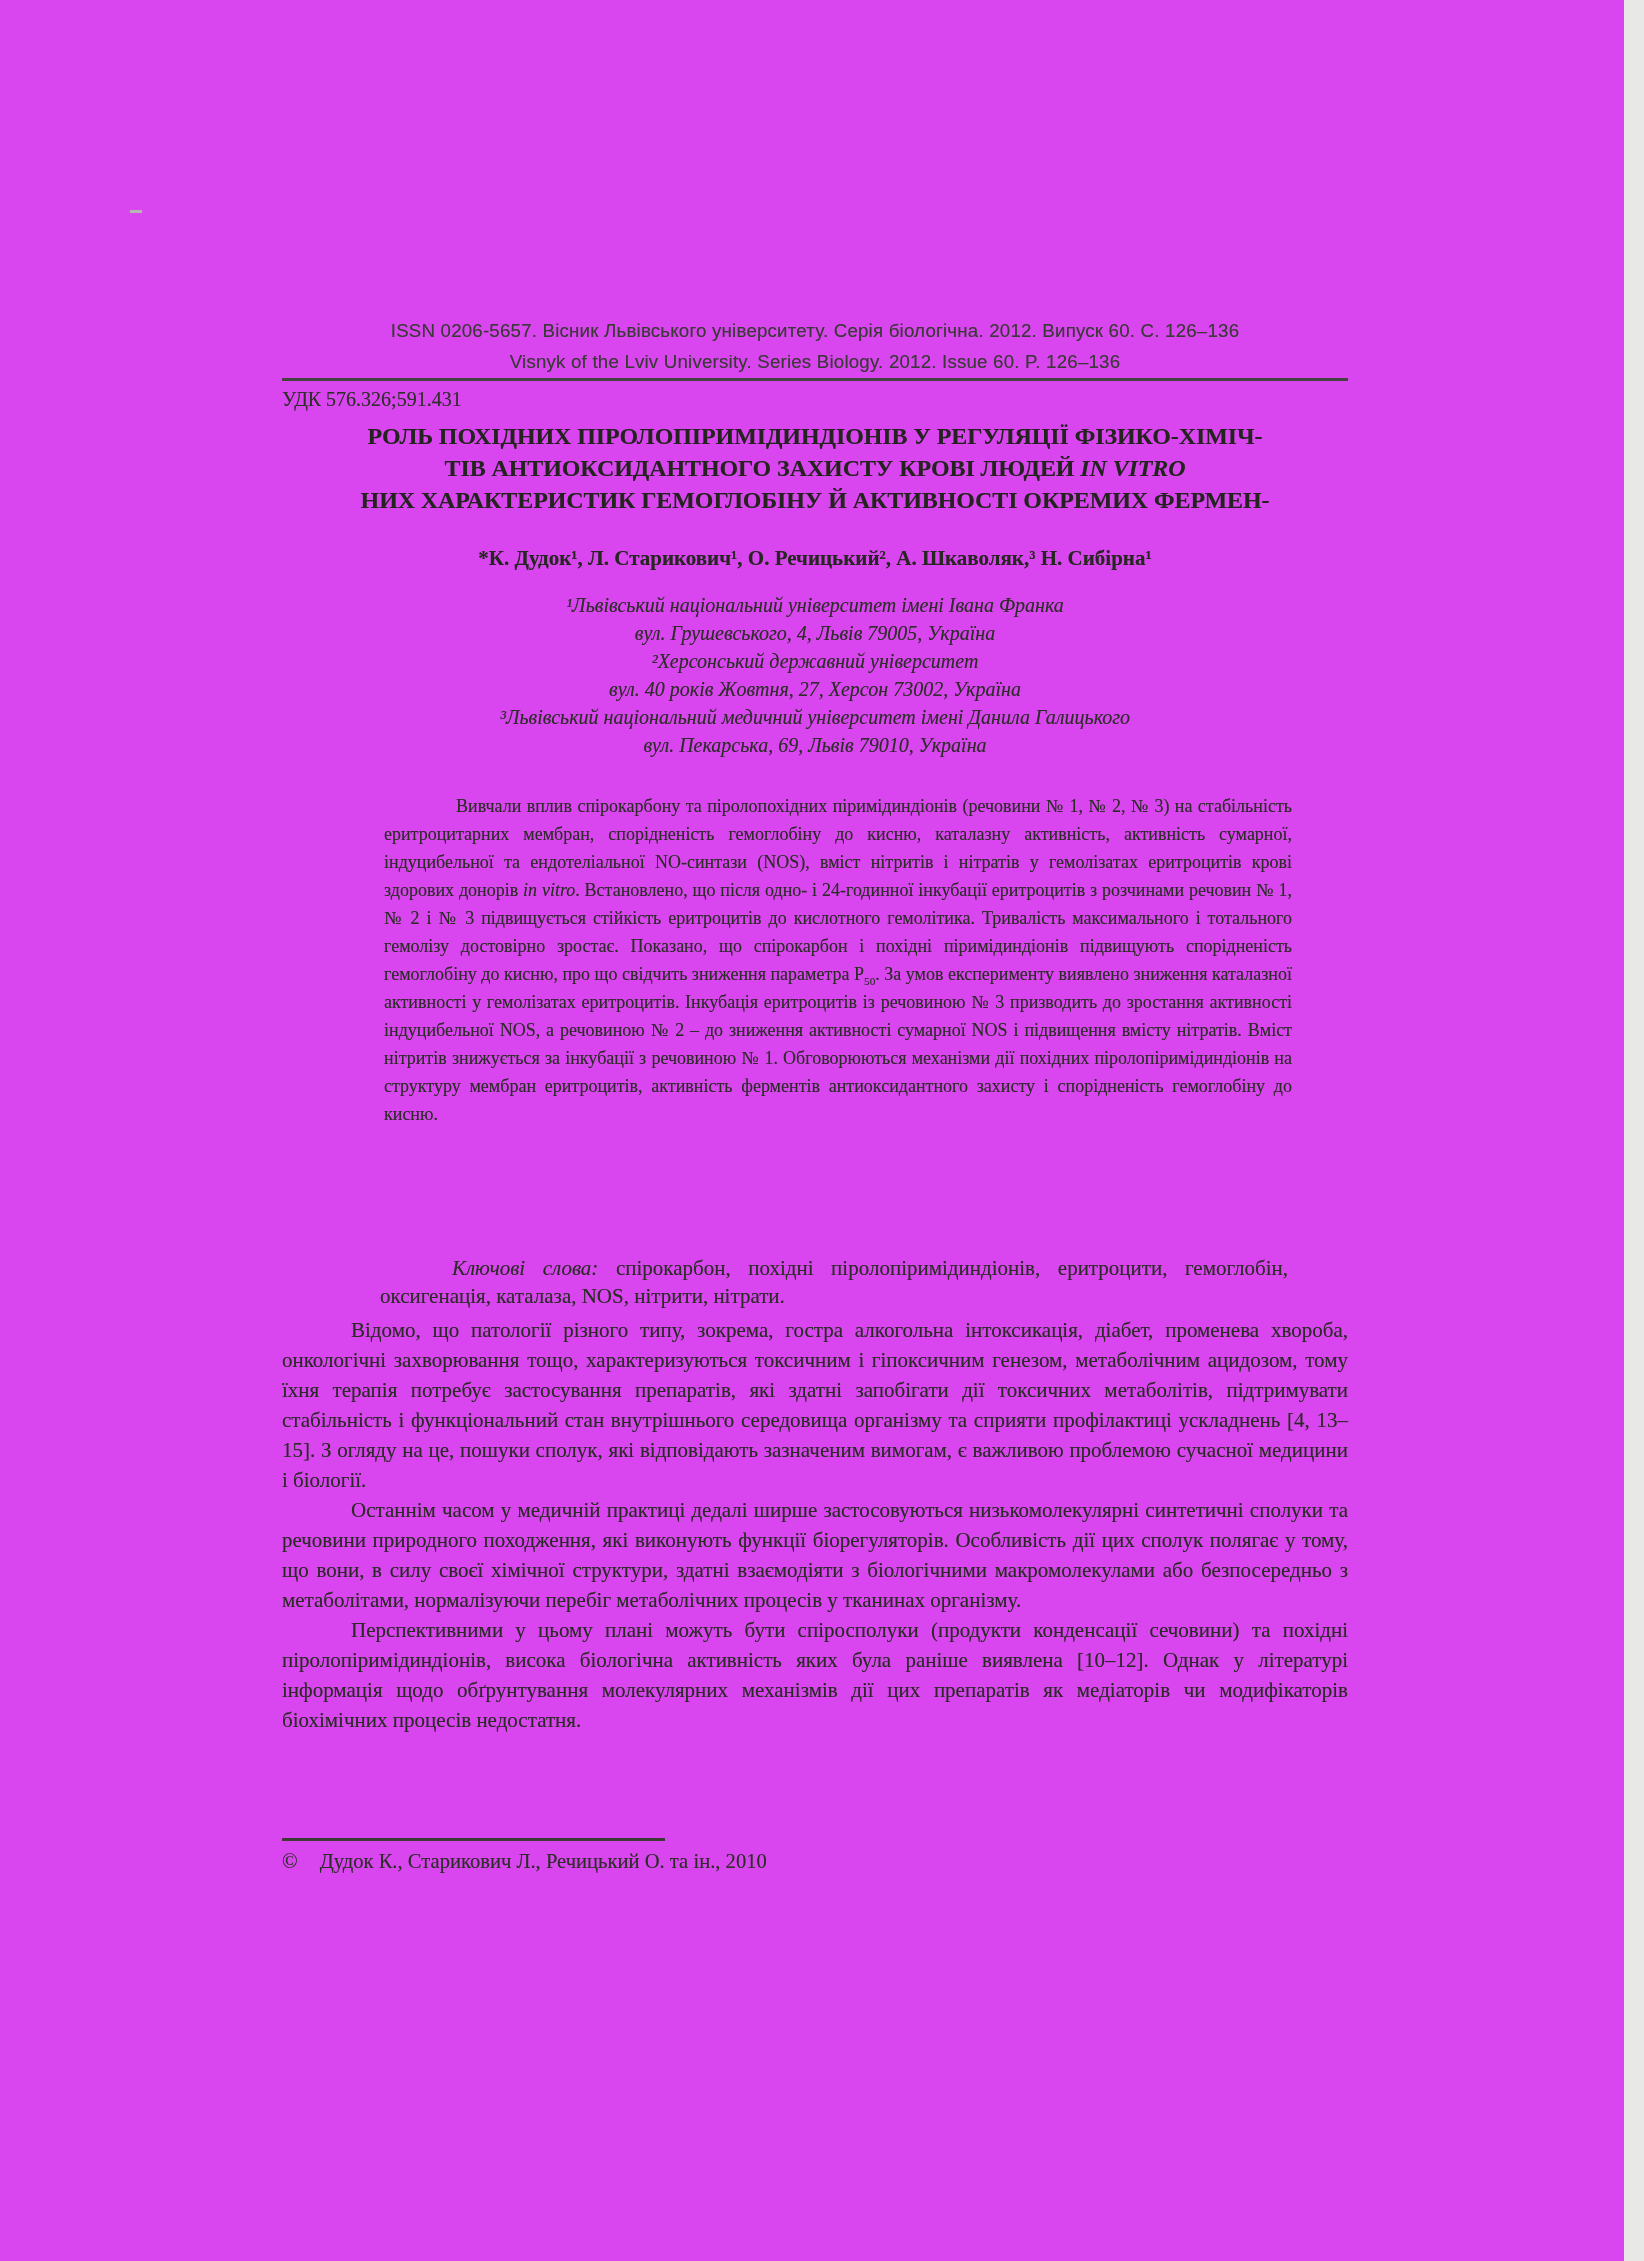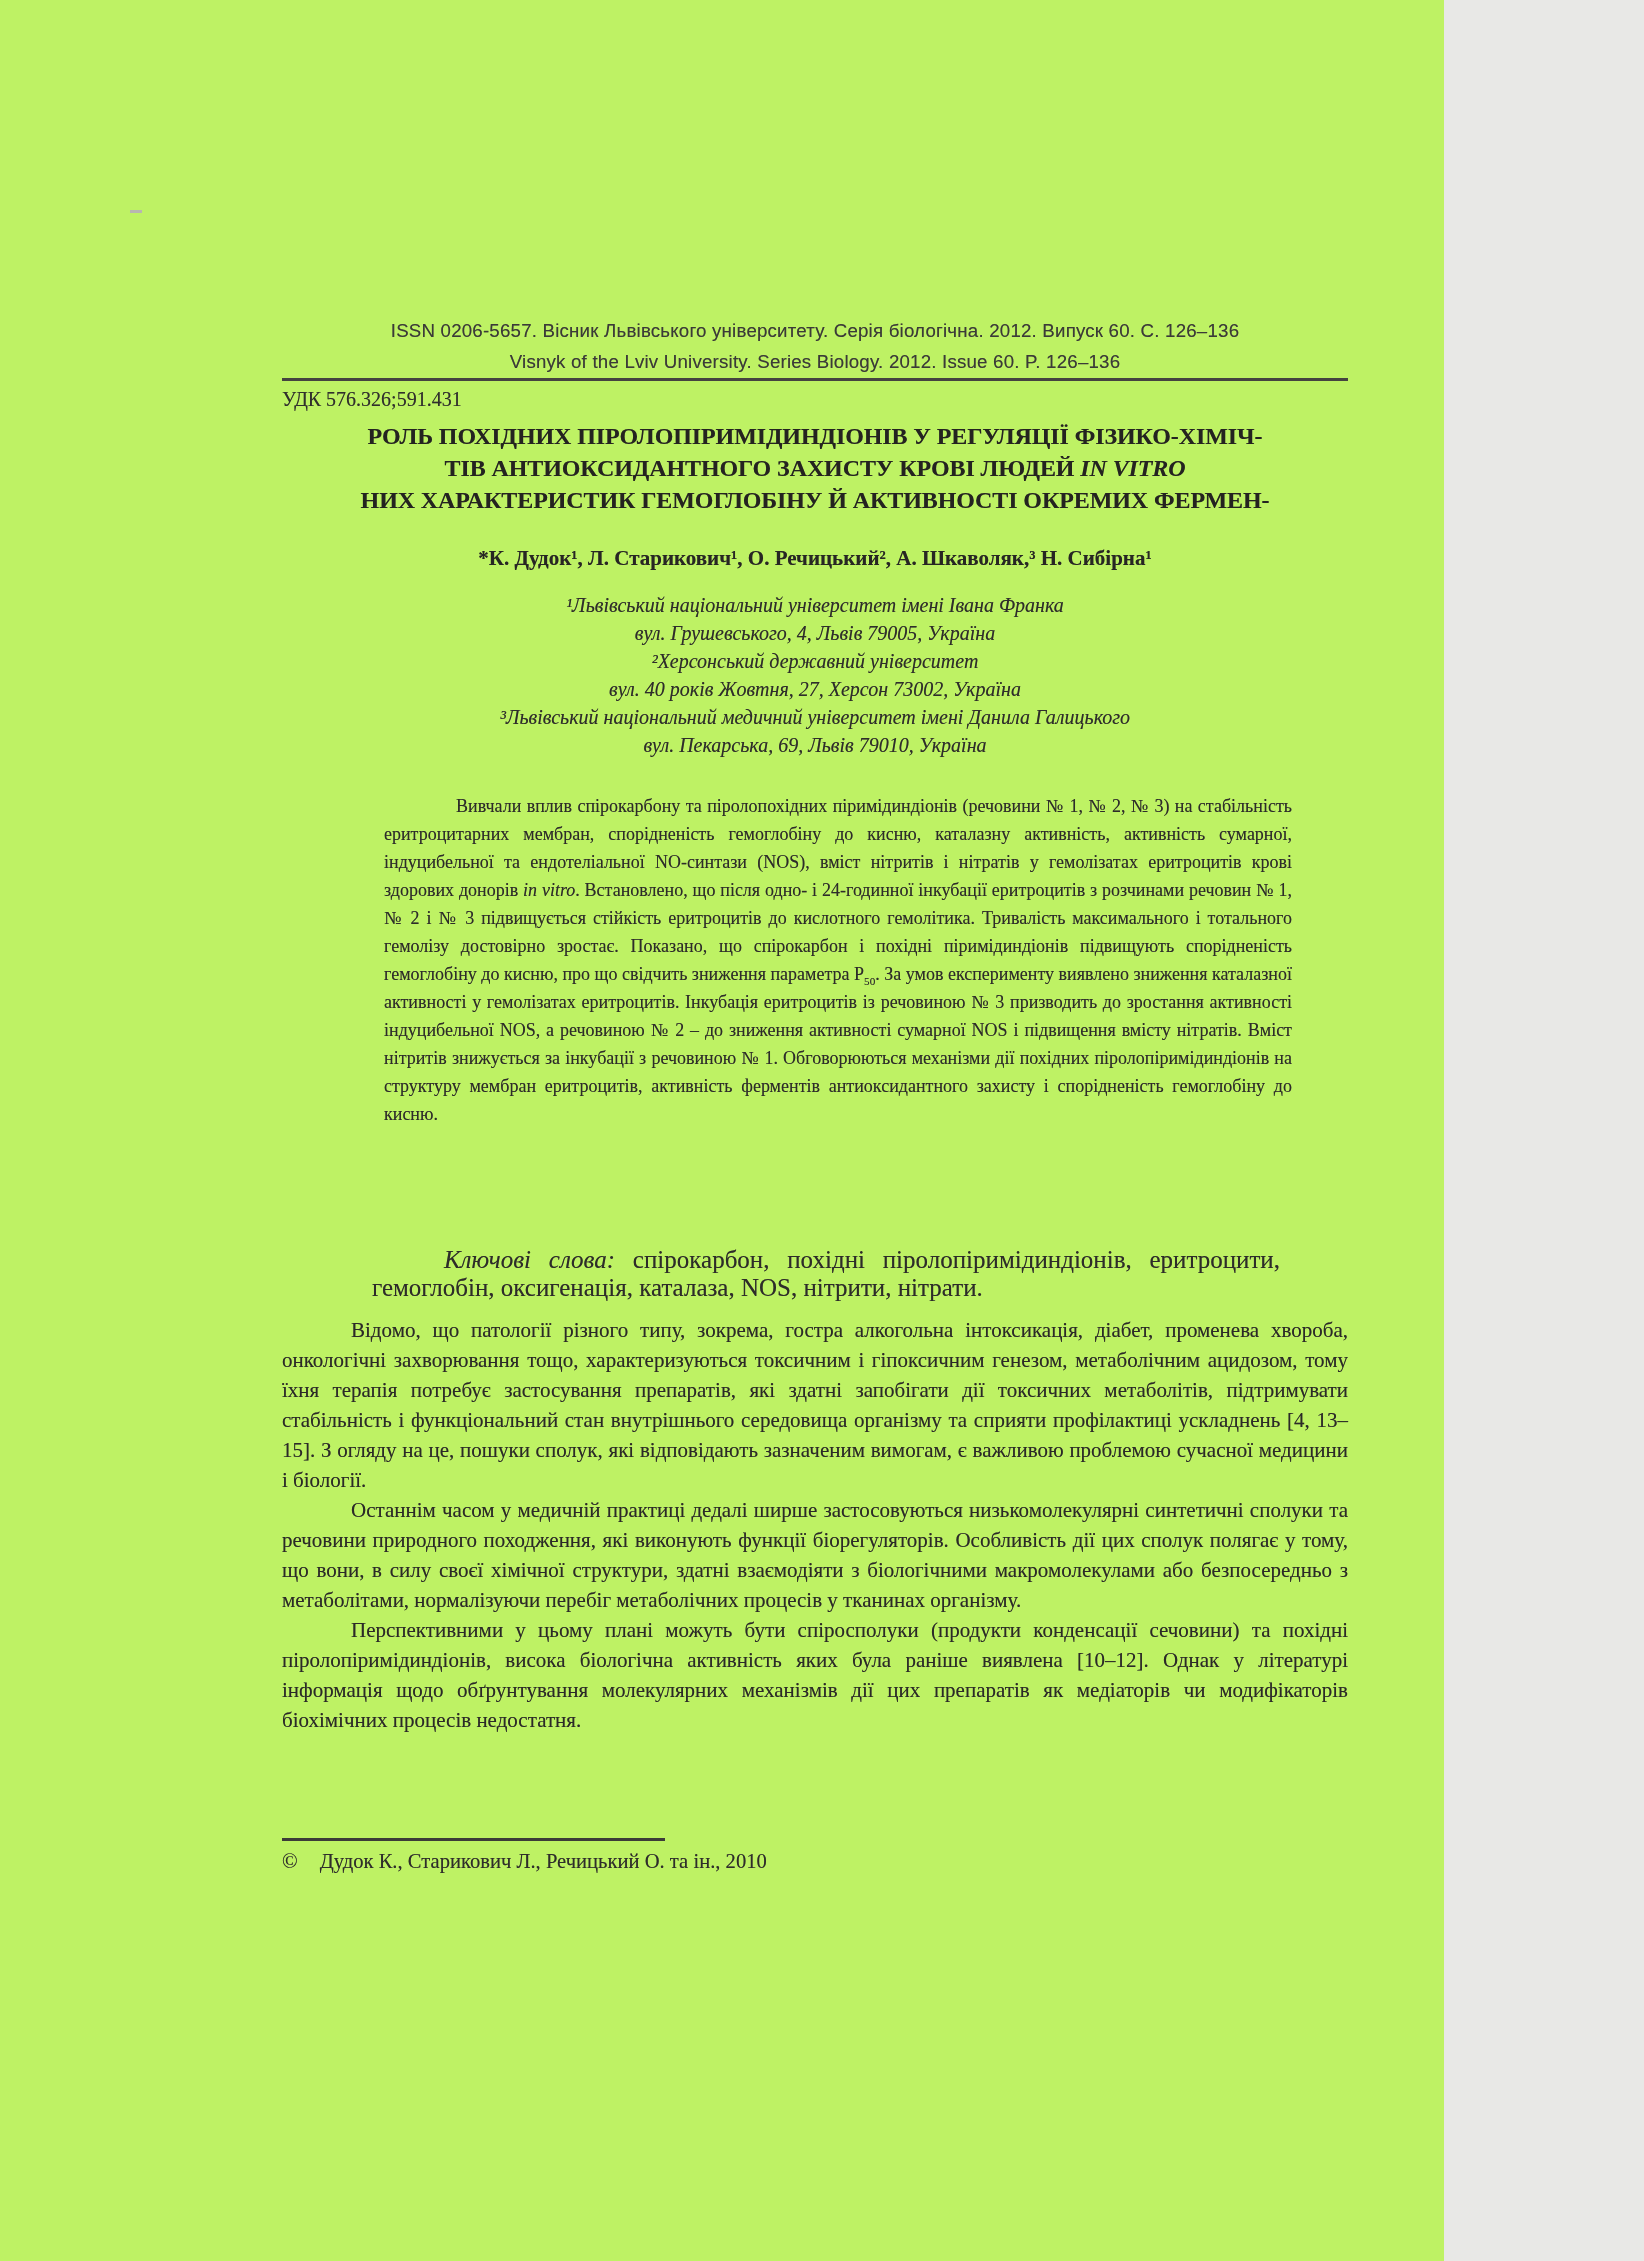--- a/index.html
+++ b/index.html
@@ -1,19 +1,19 @@
 <!DOCTYPE html>
 <html lang="uk" style="font-size:10.3px"><head>
 <meta charset="utf-8">
 <style>
   html,body{margin:0;padding:0;background:#e8e8e6;}
   .page{
     position:relative;
-    width:1444px;height:2261px;
-    background:#bef264;
+    width:1624px;height:2261px;
+    background:#d946ef;
     font-family:"Liberation Serif", serif;
     color:#2c2b29;
     overflow:hidden;
     text-shadow:0 0 0.6px rgba(62,60,56,.5);
   }
   .abs{position:absolute;}
   .col{position:absolute;left:282px;width:1066px;}
   .nowrap{white-space:nowrap;}
 
   .scan-dash{left:130px;top:210px;width:11.6px;height:2.6px;background:#b8b6b1;}
@@ -43,23 +43,23 @@
     color:#2e2d2a;
   }
   .abstract-par{
     left:368px;width:908px;top:776px;
     font-size:18px;line-height:28px;
     text-align:justify;text-indent:72px;
     color:#2d2c29;margin:16px;
   }
   .keywords-par{
     left:368px;width:908px;top:1242px;
-    font-size:25px;line-height:28px;
+    font-size:21px;line-height:28px;
     text-align:justify;text-indent:72px;
-    color:#2d2c29;margin:4px;
+    color:#2d2c29;margin:12px;
   }
   .body-block{
     top:1315px;
     font-size:21px;line-height:30px;
     text-align:justify;color:#2b2a27;
   }
   .body-block p{margin:0;text-indent:69px;}
 
   .foot-rule{top:1838px;left:282px;width:383px;height:3.2px;background:#3c3b38;}
   .copyright-line{

